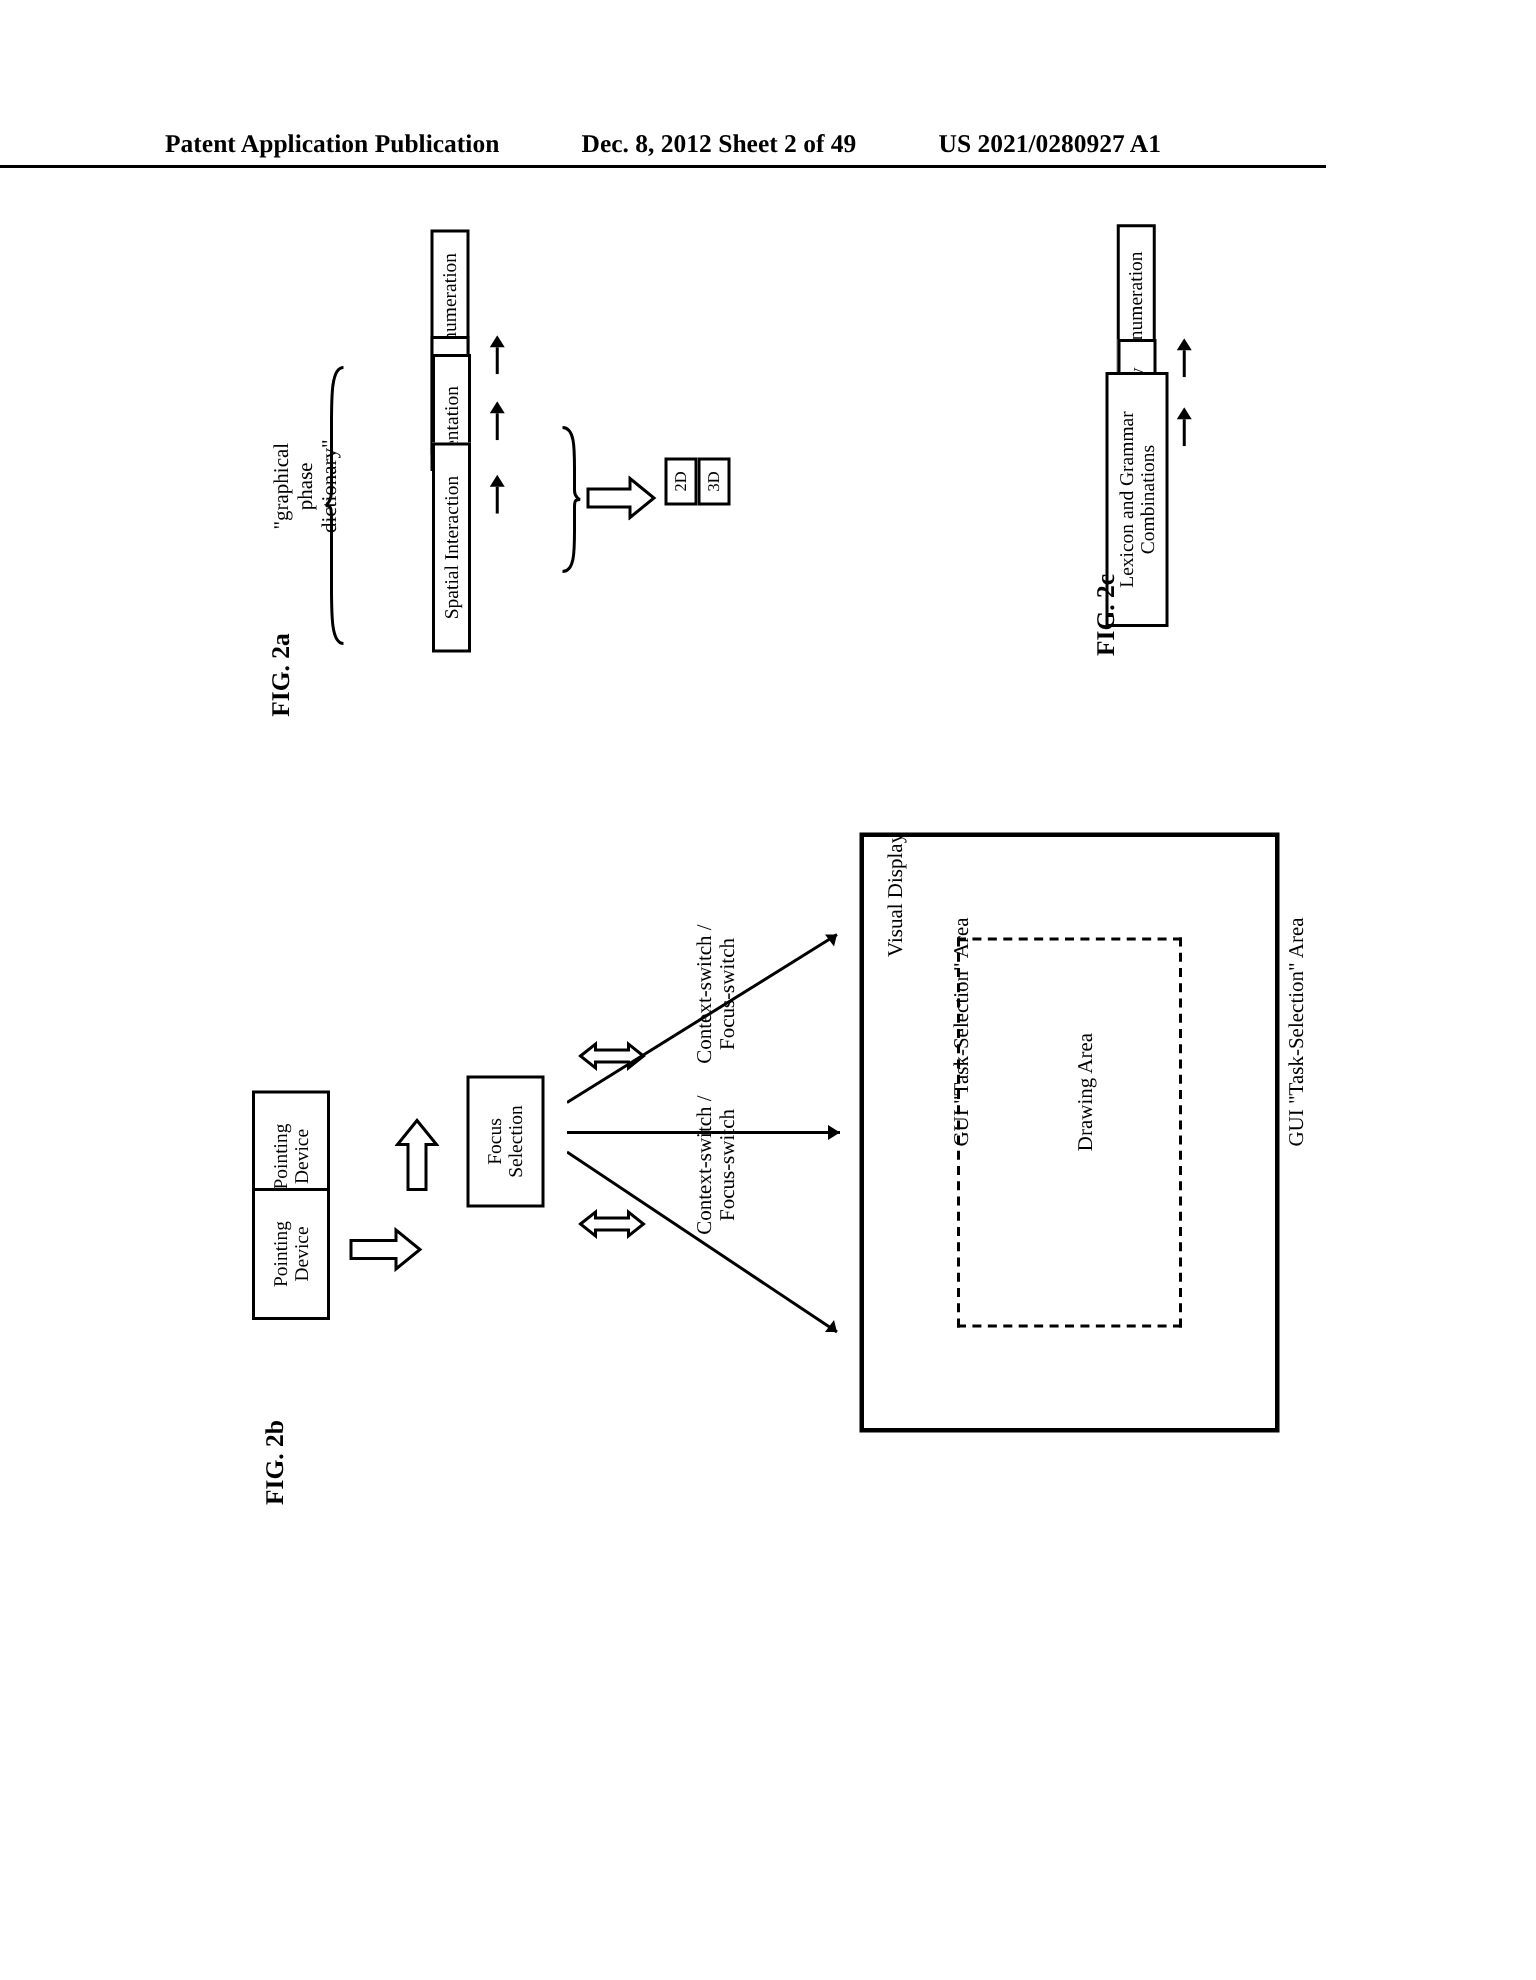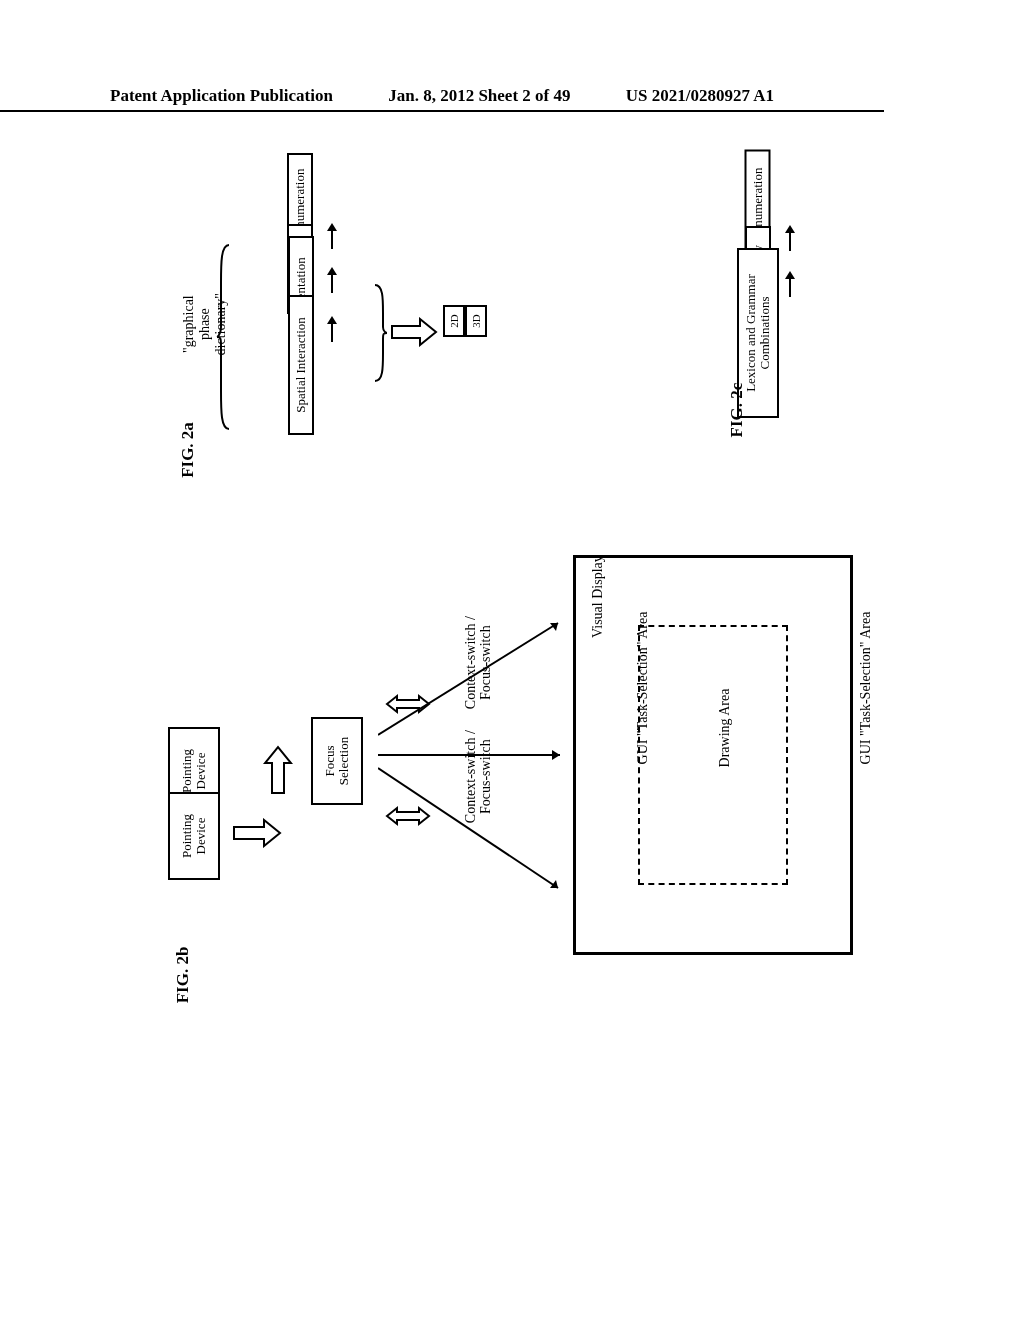--- a/index.html
+++ b/index.html
@@ -36,21 +36,21 @@
   .display-dashed { position:absolute; border:2px dashed #000; }
 
 </style>
 </head>
 <body>
 
 <div class="page">
 
   <div class="header">
     <span class="left">Patent Application Publication</span>
-    <span class="mid">Jan. 8, 2012  Sheet 2 of 49</span>
+    <span class="mid">Dec. 8, 2012  Sheet 2 of 49</span>
     <span class="right">US 2021/0280927 A1</span>
   </div>
 
   <div class="box rot small" style="left:225px; top:215px; width:150px; height:26px;">Selection Enumeration</div>
 
   <div class="arrow" style="left:321px; top:227px; transform:rotate(-90deg);">
     <svg width="26" height="14">
         <line x1="0" y1="7" x2="18" y2="7" stroke="#000" stroke-width="2"></line>
         <polygon points="18,2 26,7 18,12" fill="#000"></polygon>
       </svg>

